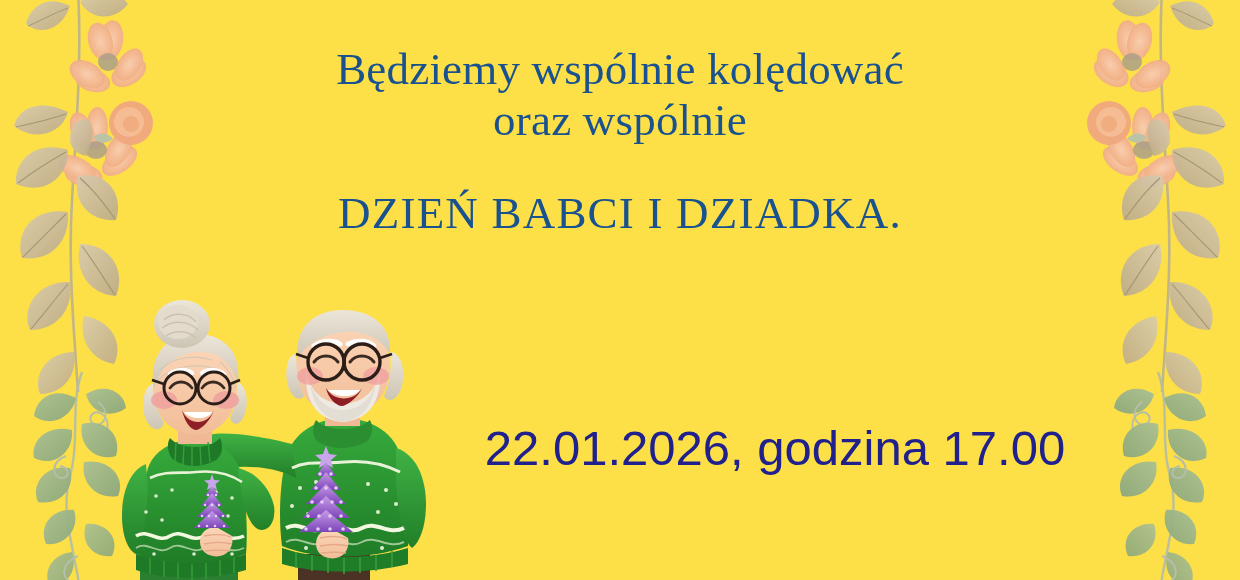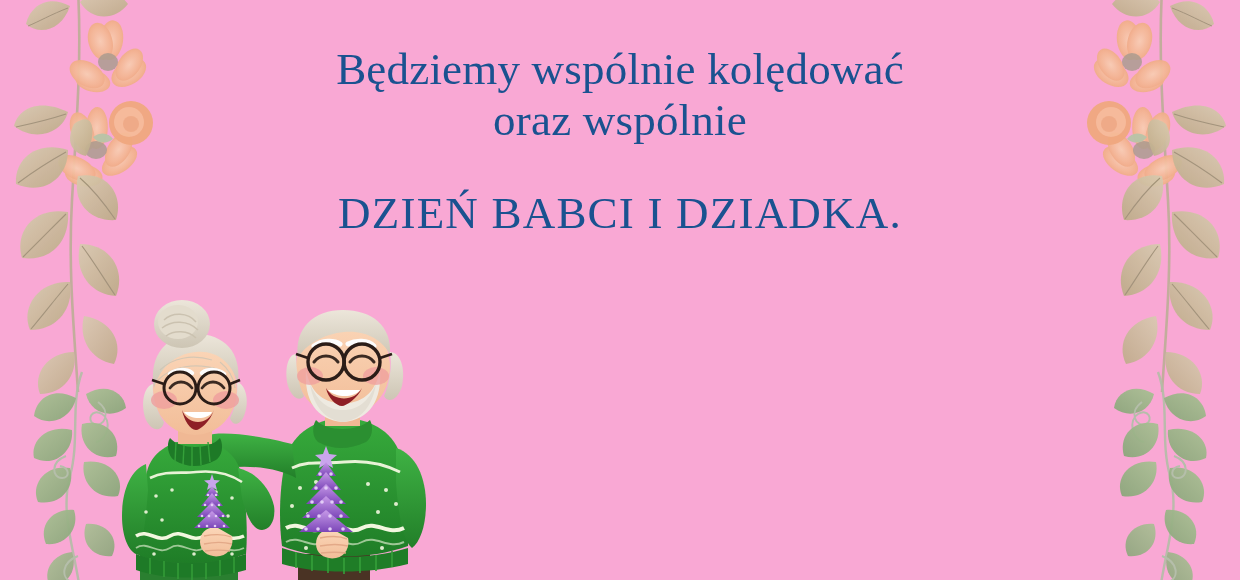--- a/index.html
+++ b/index.html
@@ -5,21 +5,21 @@
   html,body{margin:0;padding:0;}
   body{
     width:1240px;height:580px;
     background:#ffffff;
     font-family:"Liberation Sans",sans-serif;
     overflow:hidden;
   }
   .poster{
     position:relative;
     width:1240px;height:580px;
-    background:#f9a8d4;
+    background:#fde047;
     overflow:hidden;
   }
 
   
   .border-strip{position:absolute;top:0;width:175px;height:580px;pointer-events:none;}
   .border-left{left:0;}
   .border-right{right:0;}
 
   
   .headline{
@@ -614,15 +614,16 @@
               <circle cx="-5" cy="42" r="1.3"></circle>
             <circle cx="3" cy="42" r="1.3"></circle>
               <circle cx="12" cy="42" r="1.3"></circle>
           </g>
         </g>
       </g>
     </svg>
   </div>
 
   <div class="details">
+    <span class="details-line">22.01.2026, godzina 17.00</span>
   </div>
 
 </div>
 
 </body></html>

